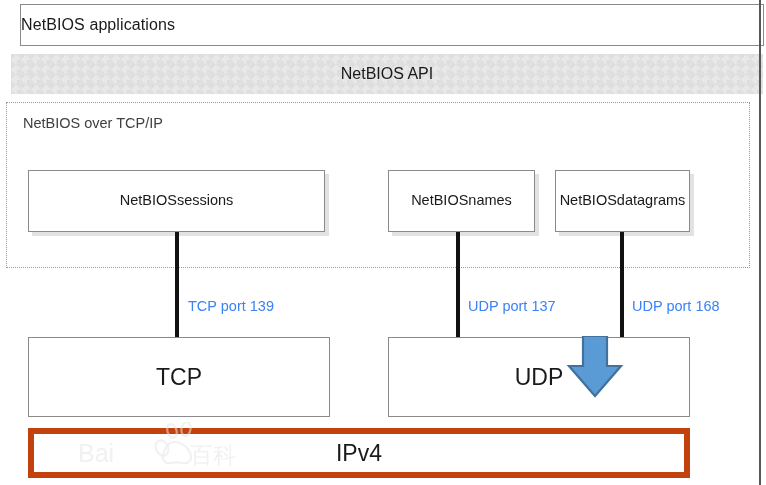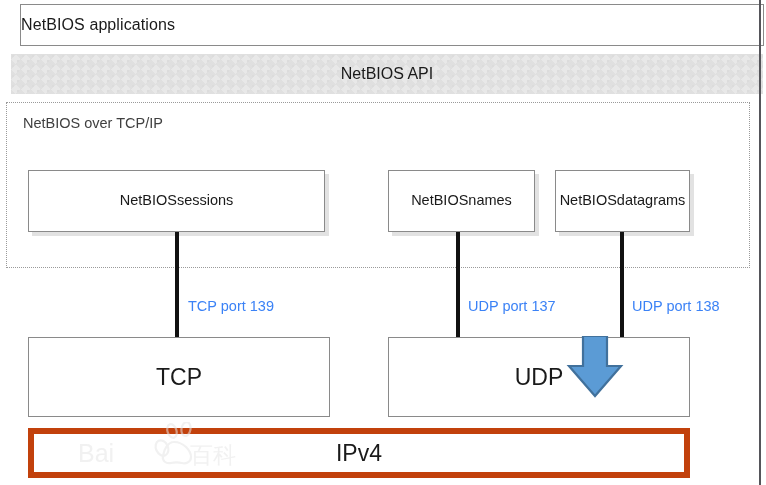--- a/index.html
+++ b/index.html
@@ -229,21 +229,21 @@
     <span class="ln">NetBIOS</span>
     <span class="ln">datagrams</span>
   </div>
 
   <div class="connector conn-tcp"></div>
   <div class="connector conn-u137"></div>
   <div class="connector conn-u138"></div>
 
   <span class="port-label port-tcp139">TCP port 139</span>
   <span class="port-label port-udp137">UDP port 137</span>
-  <span class="port-label port-udp138">UDP port 138</span>
+  <span class="port-label port-udp138">UDP port 168</span>
 
   <div class="proto-box box-tcp">
     <span class="lbl">TCP</span>
   </div>
 
   <div class="proto-box box-udp">
     <span class="lbl">UDP</span>
   </div>
 
   <svg class="blue-arrow" viewBox="0 0 64 64">

